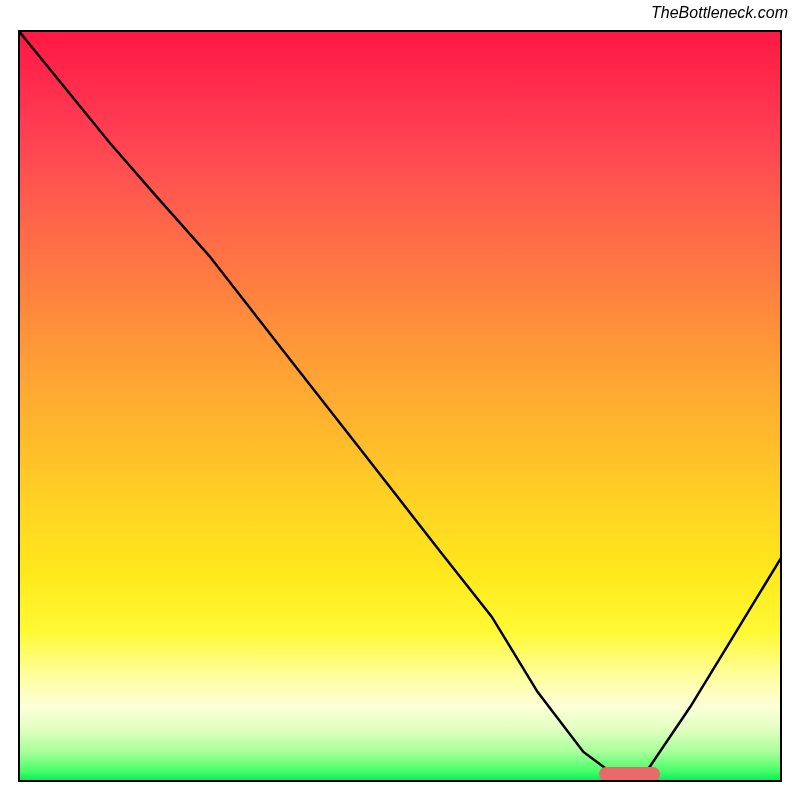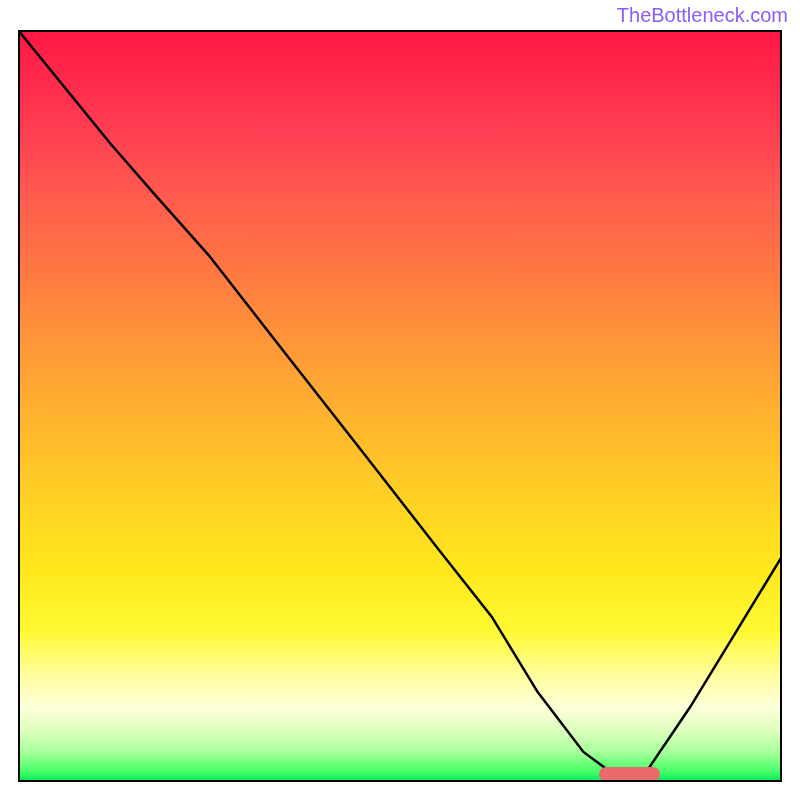--- a/index.html
+++ b/index.html
@@ -7,24 +7,25 @@
     width: 800px;
     height: 800px;
     background: #ffffff;
     font-family: Arial, sans-serif;
     position: relative;
   }
   .watermark {
     position: absolute;
     top: 4px;
     right: 12px;
-    font-size: 20px;
-    color: #8b5cf6;
+    font-size: 16px;
+    color: #000000;
     font-weight: normal;
     z-index: 10;
+    font-style: italic;
   }
   .chart-container {
     position: absolute;
     top: 30px;
     left: 18px;
     width: 764px;
     height: 752px;
   }
   .plot-bg {
     position: absolute;

